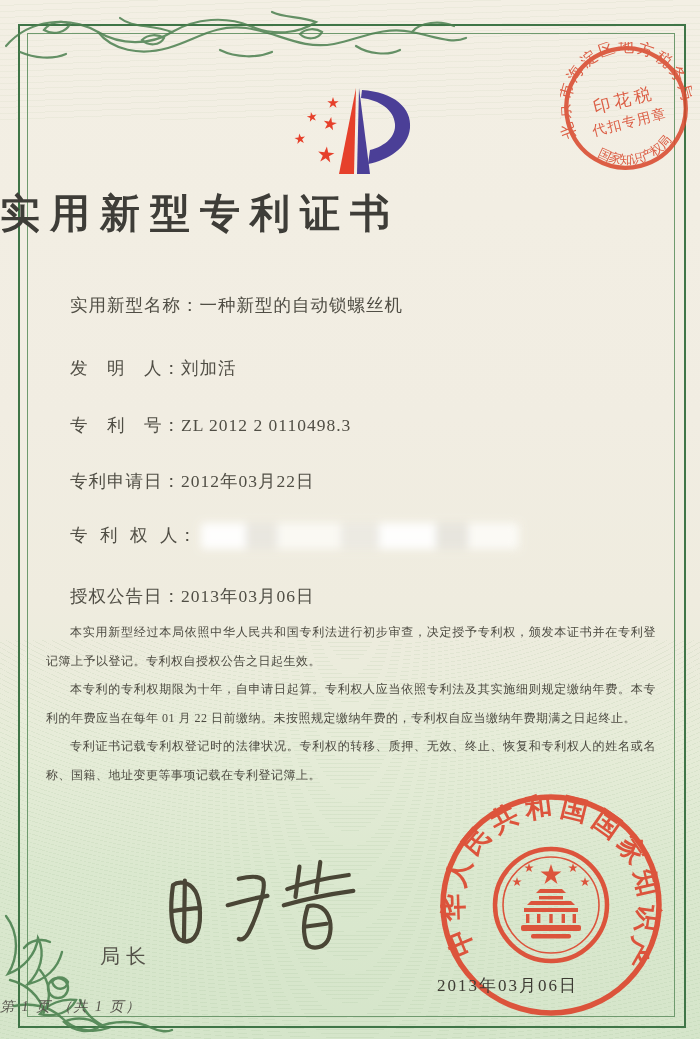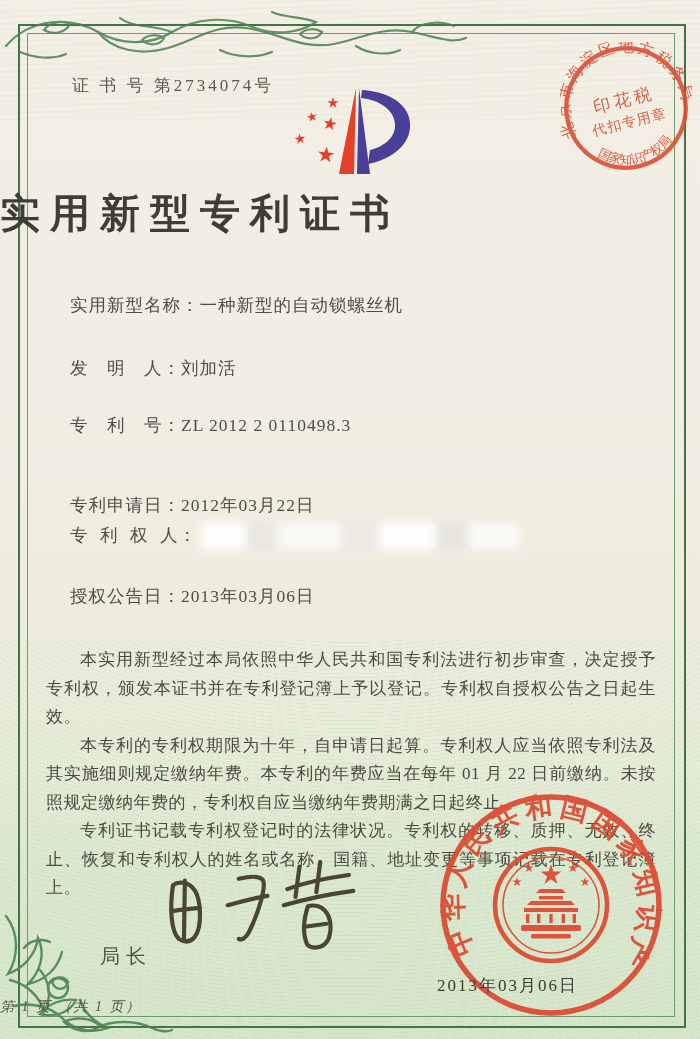--- a/index.html
+++ b/index.html
@@ -35,22 +35,22 @@
   .field{
     left:54px;font-size:17.5px;color:#504e45;letter-spacing:1px;white-space:nowrap;margin-left:16px;
   }
   .redact{
     display:inline-block;vertical-align:middle;width:318px;height:26px;margin-left:4px;
     background:
       linear-gradient(90deg,#ffffff 0 14%,#e9e7e0 14% 24%,#fbfaf5 24% 44%,#eceae3 44% 56%,#ffffff 56% 74%,#e7e5de 74% 84%,#fcfbf7 84% 100%);
     filter:blur(4px);opacity:.95;border-radius:3px;
   }
   .body-text{
-    left:46px;width:610px;top:618px;font-size:17px;line-height:28.5px;
-    color:#4c4a41;text-align:justify;letter-spacing:.5px;margin-top:28px;
+    left:46px;width:610px;top:618px;font-size:12px;line-height:28.5px;
+    color:#4c4a41;text-align:justify;letter-spacing:.5px;
   }
   .body-text p{margin:0;text-indent:2em;}
   .director{left:100px;top:906px;font-size:20px;color:#55534a;letter-spacing:6px;margin-top:37px;}
   .seal-date{left:437px;top:974px;font-size:17px;color:#3d3b33;letter-spacing:2px;z-index:6;}
   .page-num{left:0;top:998px;width:100%;text-align:left;font-size:14px;color:#56544c;letter-spacing:2px;font-style:italic;}
   svg text{font-family:"Liberation Serif","DejaVu Serif",serif;}
 </style>
 </head>
 <body>
 
@@ -82,21 +82,20 @@
       <path d="M14,96 C30,92 50,96 62,108 C74,120 92,124 108,118 C94,112 84,102 80,90"></path>
       <path d="M40,104 C48,94 62,88 76,90 C70,102 56,108 40,104 Z"></path>
       <path d="M64,112 C76,106 92,108 100,116 C90,124 74,122 64,112 Z"></path>
       <path d="M96,118 C112,110 136,110 152,118 C160,122 168,122 172,120"></path>
       <circle cx="58" cy="78" r="10"></circle>
       <path d="M52,72 C56,66 64,66 68,72 C66,80 56,82 52,72 Z"></path>
       <path d="M24,38 C30,30 42,28 50,32"></path>
     </g>
   </svg>
 
-  <div class="abs cert-no">证 书 号 第2734074号</div>
 
   <svg class="abs" style="left:560px;top:42px;" width="132" height="132" viewBox="-52 -52 104 104" role="img" aria-label="代扣专用章">
     <g transform="rotate(-14)" fill="#d94b30" opacity="0.88">
       <circle cx="0" cy="0" r="47" fill="none" stroke="#d94b30" stroke-width="3.4"></circle>
       <defs>
         <path id="stampTop" d="M -43 12 A 44.6 44.6 0 1 1 43 12" fill="none"></path>
         <path id="stampBottom" d="M -31 31 A 43.5 43.5 0 0 0 31 31" fill="none"></path>
       </defs>
       <text font-size="12.5" fill="#d94b30">
         <textPath href="#stampTop" startOffset="0" textLength="157" lengthAdjust="spacing">北京市海淀区地方税务局</textPath>
@@ -130,21 +129,21 @@
 
   <div class="abs field" style="top:293px;">
     <span>实用新型名称：</span><span>一种新型的自动锁螺丝机</span>
   </div>
   <div class="abs field" style="top:356px;">
     <span>发　明　人：</span><span>刘加活</span>
   </div>
   <div class="abs field" style="top:413px;">
     <span>专　利　号：</span><span>ZL 2012 2 0110498.3</span>
   </div>
-  <div class="abs field" style="top:493px;">
+  <div class="abs field" style="top:469px;">
     <span>专利申请日：</span><span>2012年03月22日</span>
   </div>
   <div class="abs field" style="top:523px;font-family:Liberation Mono, monospace;">
     <span>专 利 权 人：</span><span class="redact"></span>
   </div>
   <div class="abs field" style="top:584px;">
     <span>授权公告日：</span><span>2013年03月06日</span>
   </div>
 
   <div class="abs body-text">

